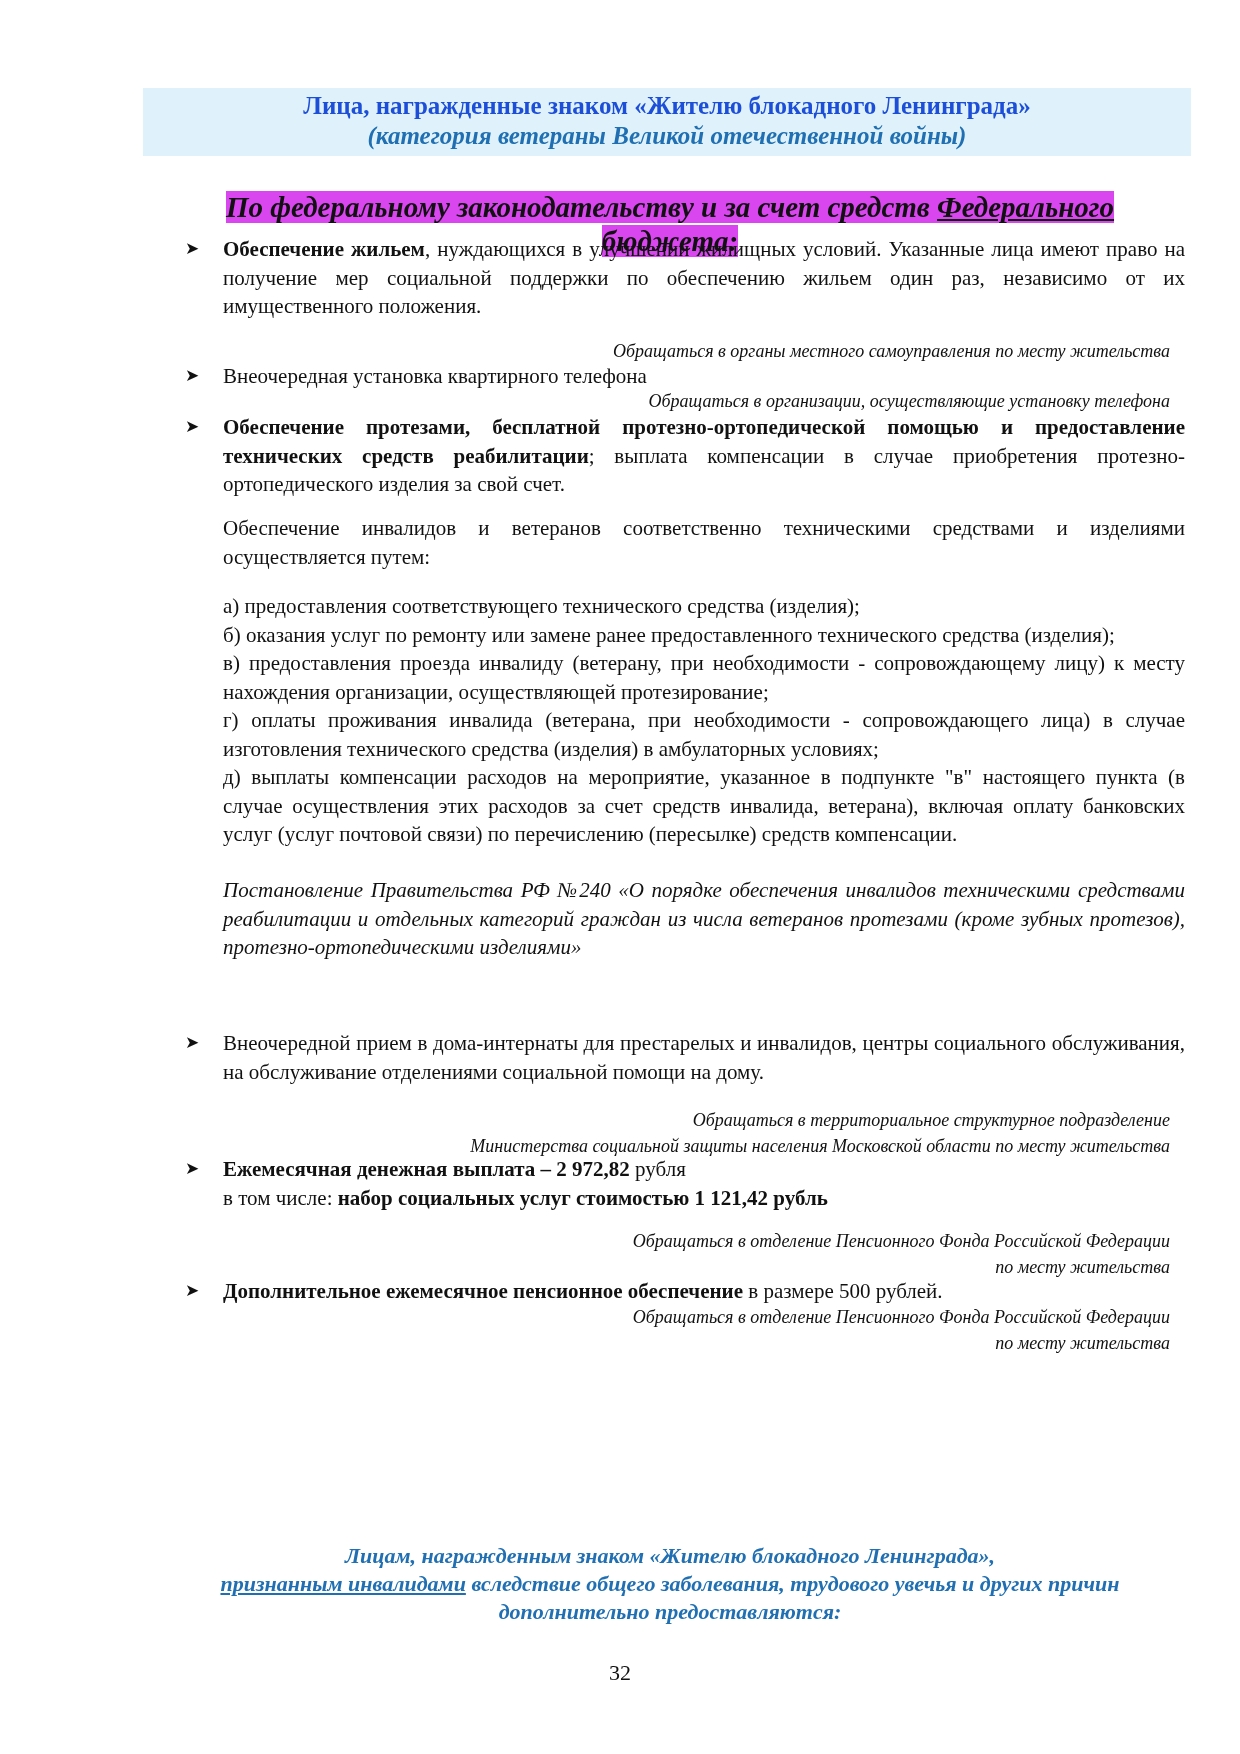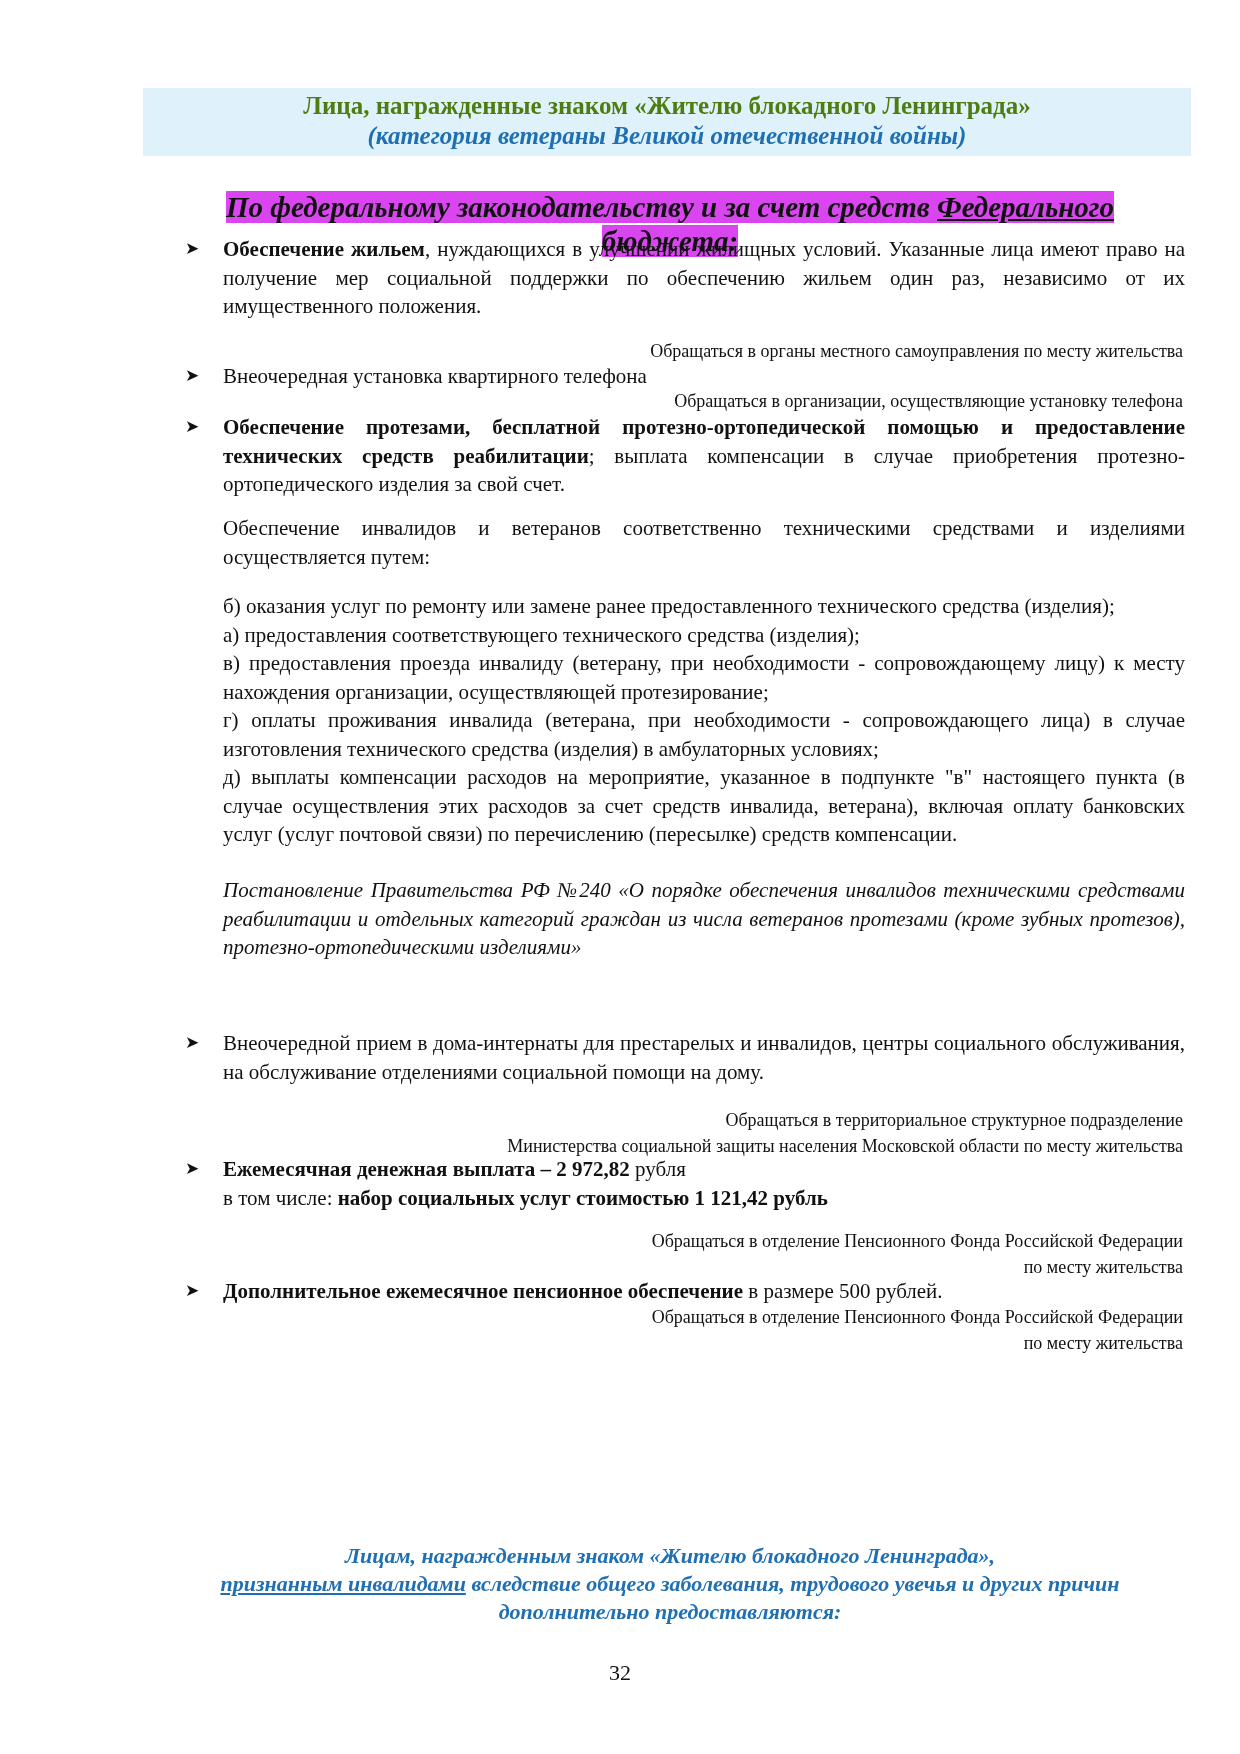--- a/index.html
+++ b/index.html
@@ -1,32 +1,32 @@
 <!DOCTYPE html>
 <html><head>
 <meta charset="utf-8">
 <style>
   html, body { margin:0; padding:0; background:#ffffff; }
   body { width:1240px; height:1754px; position:relative; font-family:"Liberation Serif", serif; color:#111; }
   .page { position:absolute; left:0; top:0; width:1240px; height:1754px; }
 
   .header-box { position:absolute; left:143px; top:88px; width:1048px; height:68px; background:#dff2fb; text-align:center; }
-  .header-box .t1 { font-weight:bold; color:#4d7c0f; font-size:25px; line-height:30px; padding-top:3px; }
+  .header-box .t1 { font-weight:bold; color:#1d4ed8; font-size:25px; line-height:30px; padding-top:3px; }
   .header-box .t2 { font-weight:bold; font-style:italic; color:#1f6fb2; font-size:25px; line-height:30px; }
 
   .fed { position:absolute; left:150px; top:190px; width:1040px; text-align:center; font-weight:bold; font-style:italic; font-size:29px; line-height:34px; }
   .fed .hl { background:#d946ef; }
   .fed .u { text-decoration:underline; }
 
   .item { position:absolute; left:185px; width:1000px; font-size:21px; line-height:28.5px; text-align:justify; }
   .item .bullet { position:absolute; left:0; top:0; width:20px; font-size:17px; }
   .item .body { margin-left:38px; }
   .b { font-weight:bold; }
 
-  .note { position:absolute; right:57px; font-size:18px; line-height:28px; text-align:right; }
+  .note { position:absolute; right:70px; font-style:italic; font-size:18px; line-height:28px; text-align:right; }
 
   .para { position:absolute; left:223px; width:962px; font-size:21px; line-height:28.5px; text-align:justify; }
   .para.it { font-style:italic; }
   .para .line { display:block; }
 
   .footer-title { position:absolute; left:140px; top:1542px; width:1060px; text-align:center; color:#1f6fb2; font-weight:bold; font-style:italic; font-size:22px; line-height:28px; }
   .footer-title .u { text-decoration:underline; }
 
   .pagenum { position:absolute; left:0; width:1240px; top:1660px; text-align:center; font-size:22px; }
 </style>
@@ -57,22 +57,22 @@
   </div>
   <div class="note" style="top:387px;">Обращаться в организации, осуществляющие установку телефона</div>
 
   <div class="item" style="top:413px;">
     <span class="bullet">➤</span>
     <div class="body"><span class="b">Обеспечение   протезами, бесплатной протезно-ортопедической помощью и предоставление технических средств реабилитации</span><span>; выплата компенсации в случае приобретения протезно-ортопедического изделия за свой счет.</span></div>
   </div>
   <div class="para" style="top:514px;">Обеспечение инвалидов и ветеранов соответственно техническими средствами и изделиями осуществляется путем:</div>
 
   <div class="para" style="top:592px;">
+    <span class="line">а) предоставления соответствующего технического средства (изделия);</span>
     <span class="line">б) оказания услуг по ремонту или замене ранее предоставленного технического средства (изделия);</span>
-    <span class="line">а) предоставления соответствующего технического средства (изделия);</span>
     <span class="line">в) предоставления проезда инвалиду (ветерану, при необходимости - сопровождающему лицу) к месту нахождения организации, осуществляющей протезирование;</span>
     <span class="line">г) оплаты проживания инвалида (ветерана, при необходимости - сопровождающего лица) в случае изготовления технического средства (изделия) в амбулаторных условиях;</span>
     <span class="line">д) выплаты компенсации расходов на мероприятие, указанное в подпункте "в" настоящего пункта (в случае осуществления этих расходов за счет средств инвалида, ветерана), включая оплату банковских услуг (услуг почтовой связи) по перечислению (пересылке) средств компенсации.</span>
   </div>
   <div class="para it" style="top:876px;">Постановление Правительства РФ №240 «О порядке обеспечения инвалидов техническими средствами реабилитации и отдельных категорий граждан из числа ветеранов протезами (кроме зубных протезов), протезно-ортопедическими изделиями»</div>
 
 
   <div class="item" style="top:1029px;">
     <span class="bullet">➤</span>
     <div class="body"><span>Внеочередной прием в дома-интернаты для престарелых и инвалидов, центры социального обслуживания, на обслуживание отделениями социальной помощи на дому.</span></div>

